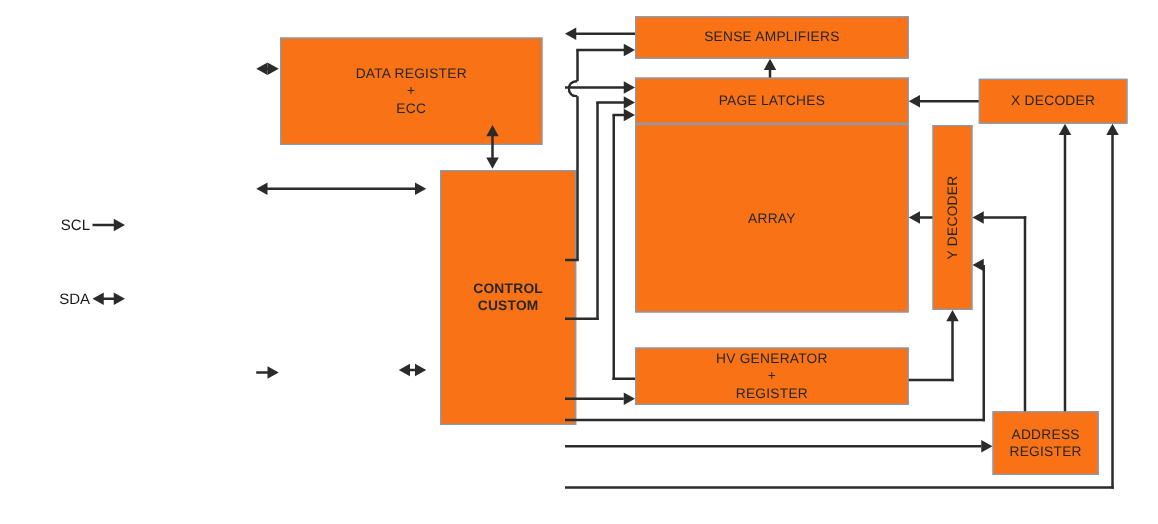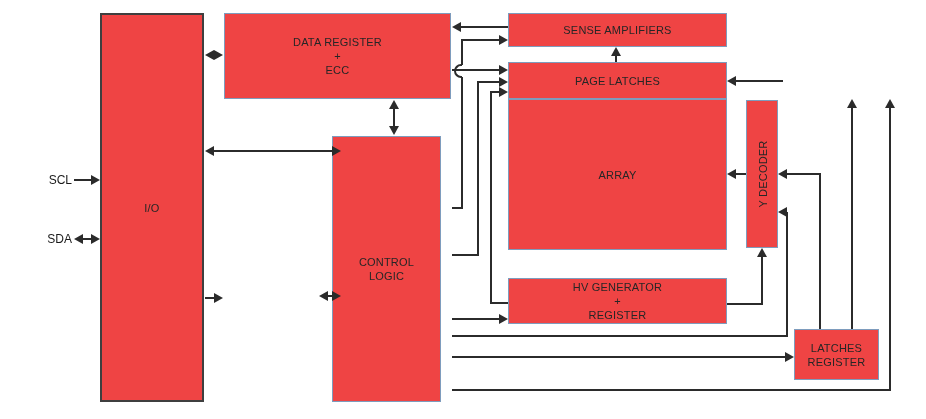--- a/index.html
+++ b/index.html
@@ -1,21 +1,21 @@
 <!DOCTYPE html>
 <html><head>
 <meta charset="utf-8">
 <style>
   html,body{margin:0;padding:0;background:#ffffff;}
   .stage{
     position:relative;width:926px;height:419px;background:#ffffff;
     font-family:"Liberation Sans",sans-serif;color:#262626;overflow:hidden;
   }
   .box{
-    position:absolute;box-sizing:border-box;background:#ef4444;
+    position:absolute;box-sizing:border-box;background:#f97316;
     border:1px solid #7e9cbd;display:flex;flex-direction:column;
     align-items:center;justify-content:center;text-align:center;
     font-size:11px;line-height:14px;color:#262626;letter-spacing:.2px;
   }
   .box.dark{border:2px solid #3f3f3f;}
   .rot{transform:rotate(-90deg);white-space:nowrap;}
   .sup{font-size:7.5px;vertical-align:super;line-height:0;}
   .siglbl{position:absolute;font-size:12px;line-height:12px;width:34px;text-align:right;color:#1a1a1a;}
   .hl{position:absolute;height:2px;background:#2b2b2b;}
   .vl{position:absolute;width:2px;background:#2b2b2b;}
@@ -28,34 +28,31 @@
     position:absolute;left:454px;top:64px;width:8px;height:14px;
     border-left:2px solid #2b2b2b;border-top:2px solid #2b2b2b;border-bottom:2px solid #2b2b2b;
     border-radius:8px 0 0 8px;box-sizing:border-box;background:#ffffff;
   }
 </style>
 </head>
 <body>
 
 <div class="stage">
 
-  <div class="box dark" style="left:100px;top:13px;width:104px;height:389px;">
-    <span>I/O</span>
-  </div>
 
-  <div class="box" style="left:224px;top:13px;width:227px;height:86px;">
+  <div class="box" style="left:224px;top:30px;width:210px;height:86px;">
     <span>DATA REGISTER</span>
     <span>+</span>
     <span>ECC</span>
   </div>
 
 
-  <div class="box" style="left:332px;top:136px;width:109px;height:266px;">
+  <div class="box" style="left:352px;top:136px;width:109px;height:204px;font-weight:bold;">
     <span>CONTROL</span>
-    <span>LOGIC</span>
+    <span>CUSTOM</span>
   </div>
 
   <div class="box" style="left:508px;top:13px;width:219px;height:34px;">
     <span>SENSE AMPLIFIERS</span>
   </div>
 
   <div class="box" style="left:508px;top:62px;width:219px;height:37px;">
     <span>PAGE LATCHES</span>
   </div>
 
@@ -67,23 +64,26 @@
   <div class="box" style="left:508px;top:278px;width:219px;height:46px;">
     <span>HV GENERATOR</span>
     <span>+</span>
     <span>REGISTER</span>
   </div>
 
   <div class="box" style="left:746px;top:100px;width:32px;height:148px;">
     <span class="rot">Y DECODER</span>
   </div>
 
+  <div class="box" style="left:783px;top:63px;width:119px;height:36px;">
+    <span>X DECODER</span>
+  </div>
 
   <div class="box" style="left:794px;top:329px;width:85px;height:51px;">
-    <span>LATCHES</span>
+    <span>ADDRESS</span>
     <span>REGISTER</span>
   </div>
 
   <div class="siglbl" style="left:38px;top:174px;">SCL</div>
   <div class="hl" style="left:74px;top:179px;width:18px;"></div>
   <div class="aR" style="left:91px;top:175px;"></div>
 
   <div class="siglbl" style="left:38px;top:233px;">SDA</div>
   <div class="aL" style="left:74px;top:234px;"></div>
   <div class="hl" style="left:81px;top:238px;width:12px;"></div>

